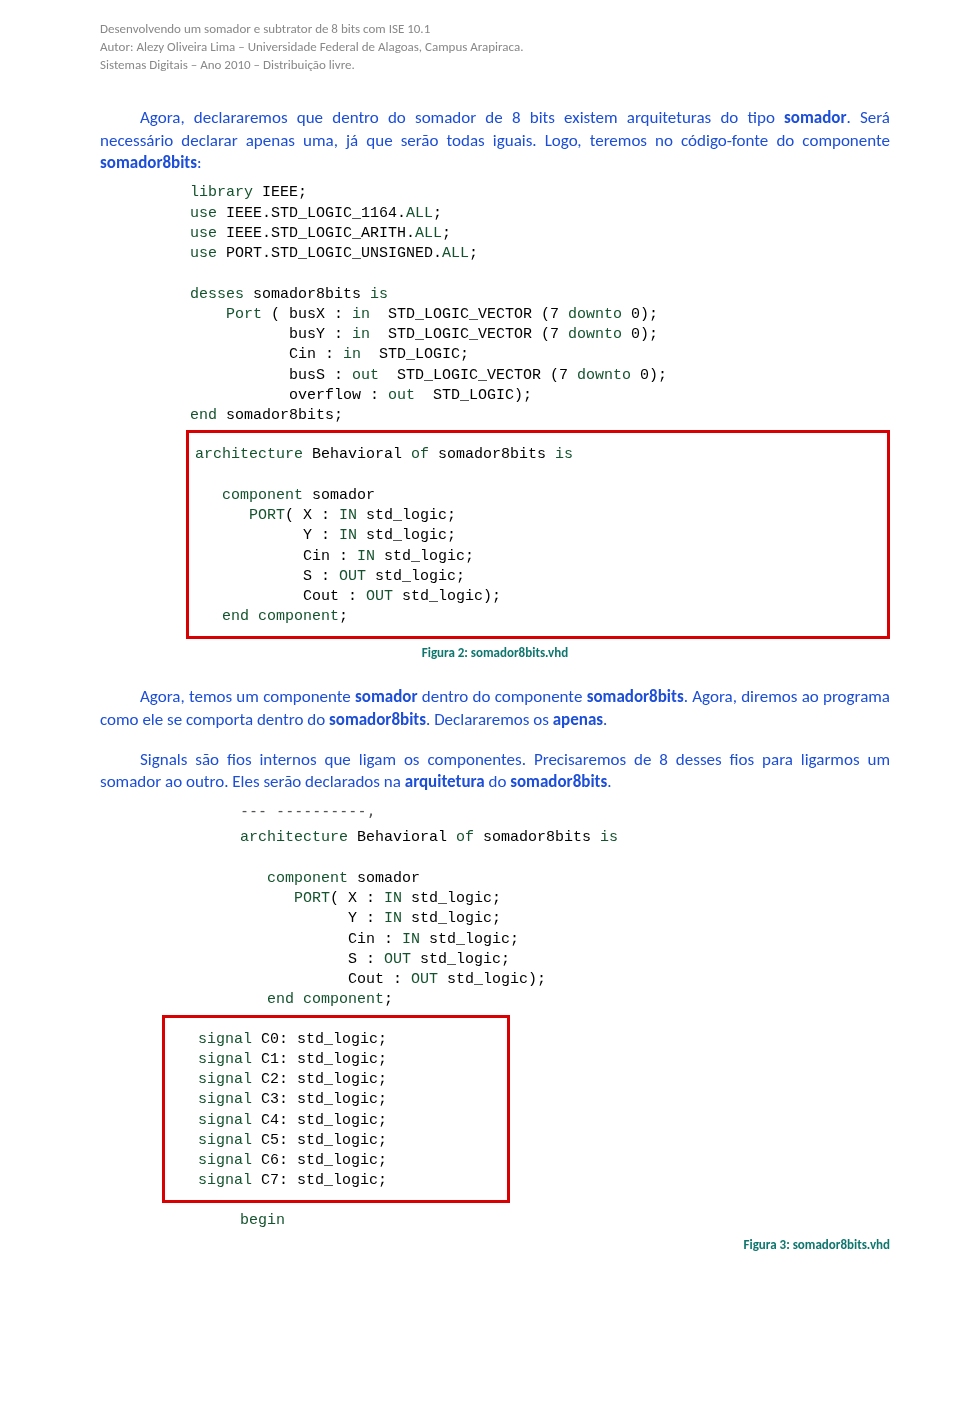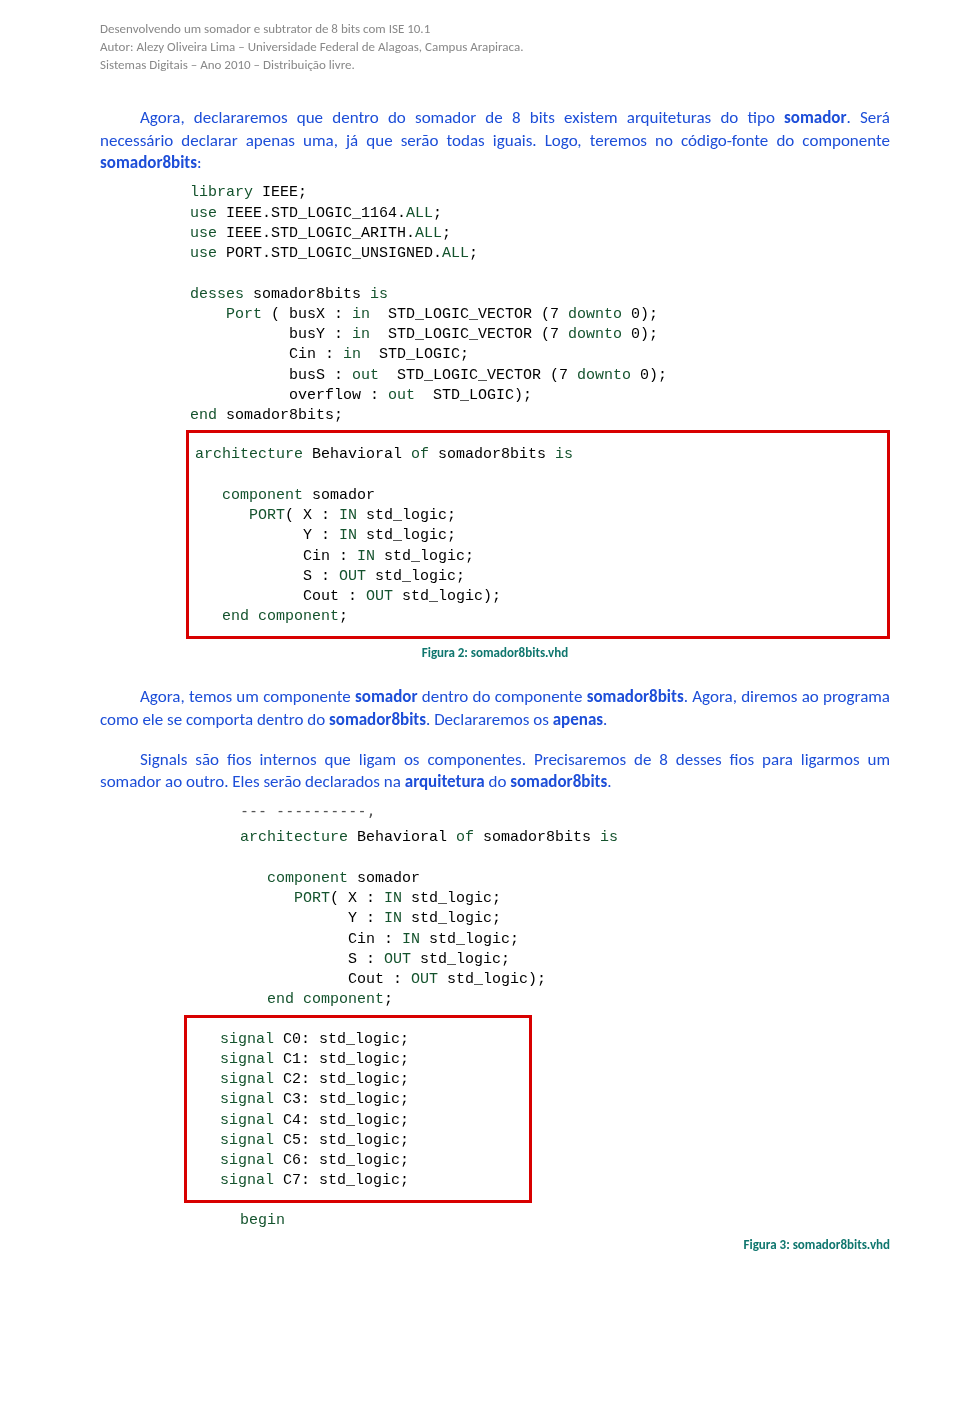--- a/index.html
+++ b/index.html
@@ -121,21 +121,21 @@
   <div class="code-block code-image2"><span class="kw">architecture</span><span> Behavioral </span><span class="kw">of</span><span> somador8bits </span><span class="kw">is</span>
 
 <span class="kw">   component</span><span> somador</span>
 <span class="kw">      PORT</span><span>( X : </span><span class="kw">IN</span><span> std_logic;</span>
 <span>            Y : </span><span class="kw">IN</span><span> std_logic;</span>
 <span>            Cin : </span><span class="kw">IN</span><span> std_logic;</span>
 <span>            S : </span><span class="kw">OUT</span><span> std_logic;</span>
 <span>            Cout : </span><span class="kw">OUT</span><span> std_logic);</span>
 <span class="kw">   end</span><span> </span><span class="kw">component</span><span>;</span></div>
 
-  <div class="redbox" style="margin-left:84px; width:330px;">
+  <div class="redbox" style="margin-left:62px; width:330px;">
 <div class="code-block"><span class="kw">   signal</span><span> C0: std_logic;</span>
 <span class="kw">   signal</span><span> C1: std_logic;</span>
 <span class="kw">   signal</span><span> C2: std_logic;</span>
 <span class="kw">   signal</span><span> C3: std_logic;</span>
 <span class="kw">   signal</span><span> C4: std_logic;</span>
 <span class="kw">   signal</span><span> C5: std_logic;</span>
 <span class="kw">   signal</span><span> C6: std_logic;</span>
 <span class="kw">   signal</span><span> C7: std_logic;</span></div>
   </div>
 

